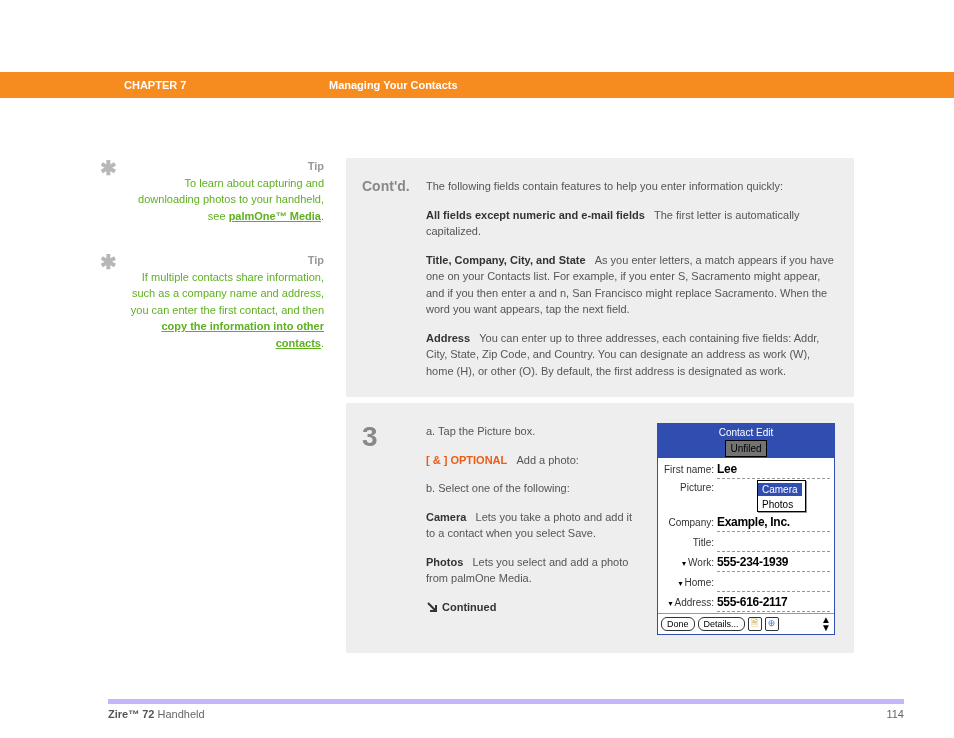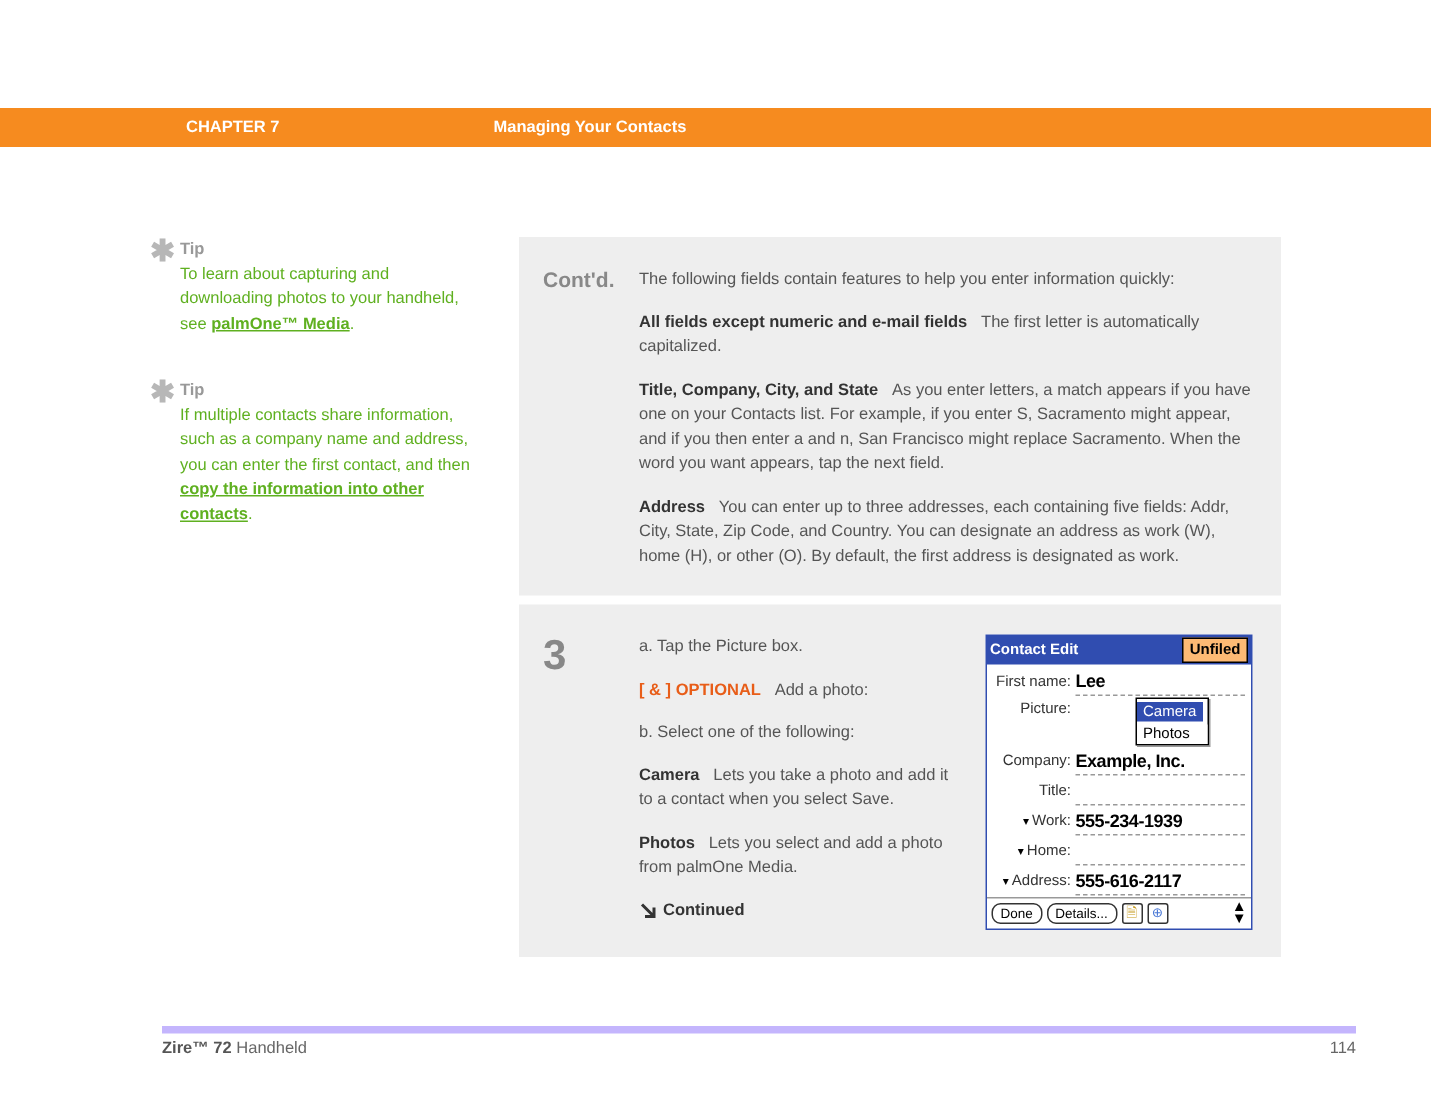--- a/index.html
+++ b/index.html
@@ -41,21 +41,21 @@
     margin-bottom: 28px;
   }
   .asterisk {
     color: #b7b7b7;
     font-size: 20px;
     font-weight: bold;
     line-height: 1;
     width: 20px;
     flex-shrink: 0;
   }
-  .tip-body { line-height: 1.5; }
+  .tip-body { line-height: 1.5; text-align: right; }
   .tip-label { color: #999; font-weight: bold; }
   .tip-text-green { color: #5fb020; }
   .tip-link {
     color: #5fb020;
     font-weight: bold;
     text-decoration: underline;
     cursor: pointer;
   }
   .main-col {
     width: 508px;
@@ -108,25 +108,26 @@
     color: #000;
   }
   .pw-title {
     background: #304db0;
     color: #fff;
     display: flex;
     justify-content: space-between;
     align-items: center;
     padding: 1px 2px;
     font-family: "Arial", sans-serif;
-    font-weight: bold;
+    font-weight: normal;
     font-size: 10px;
+    flex-direction: column;
   }
   .pw-cat {
-    background: #fdba74;
+    background: #737373;
     color: #000;
     font-size: 10px;
     padding: 0 4px;
     border: 1px solid #000;
   }
   .pw-body { padding: 2px 4px 0 4px; }
   .pw-row { display: flex; align-items: center; margin-bottom: 1px; }
   .pw-label { width: 52px; text-align: right; font-size: 10px; color: #333; margin-right: 3px; }
   .pw-value { font-weight: bold; font-size: 12px; font-family: "Arial Black", Arial, sans-serif; letter-spacing: -0.3px; flex: 1; }
   .dashed { border-bottom: 1px dashed #999; display: inline-block; min-width: 100px; }

